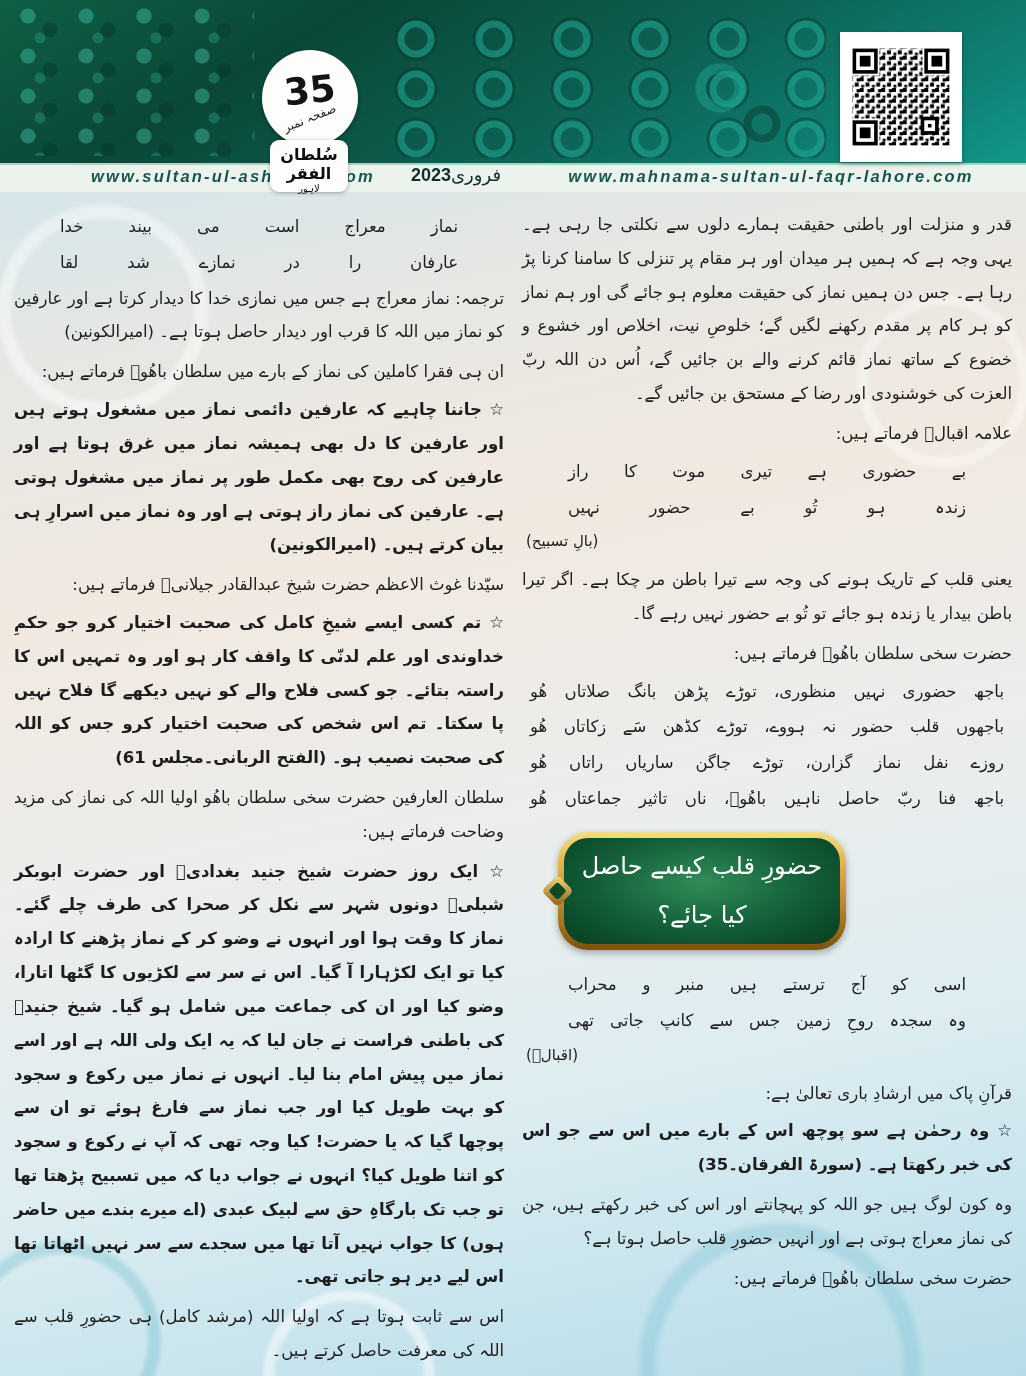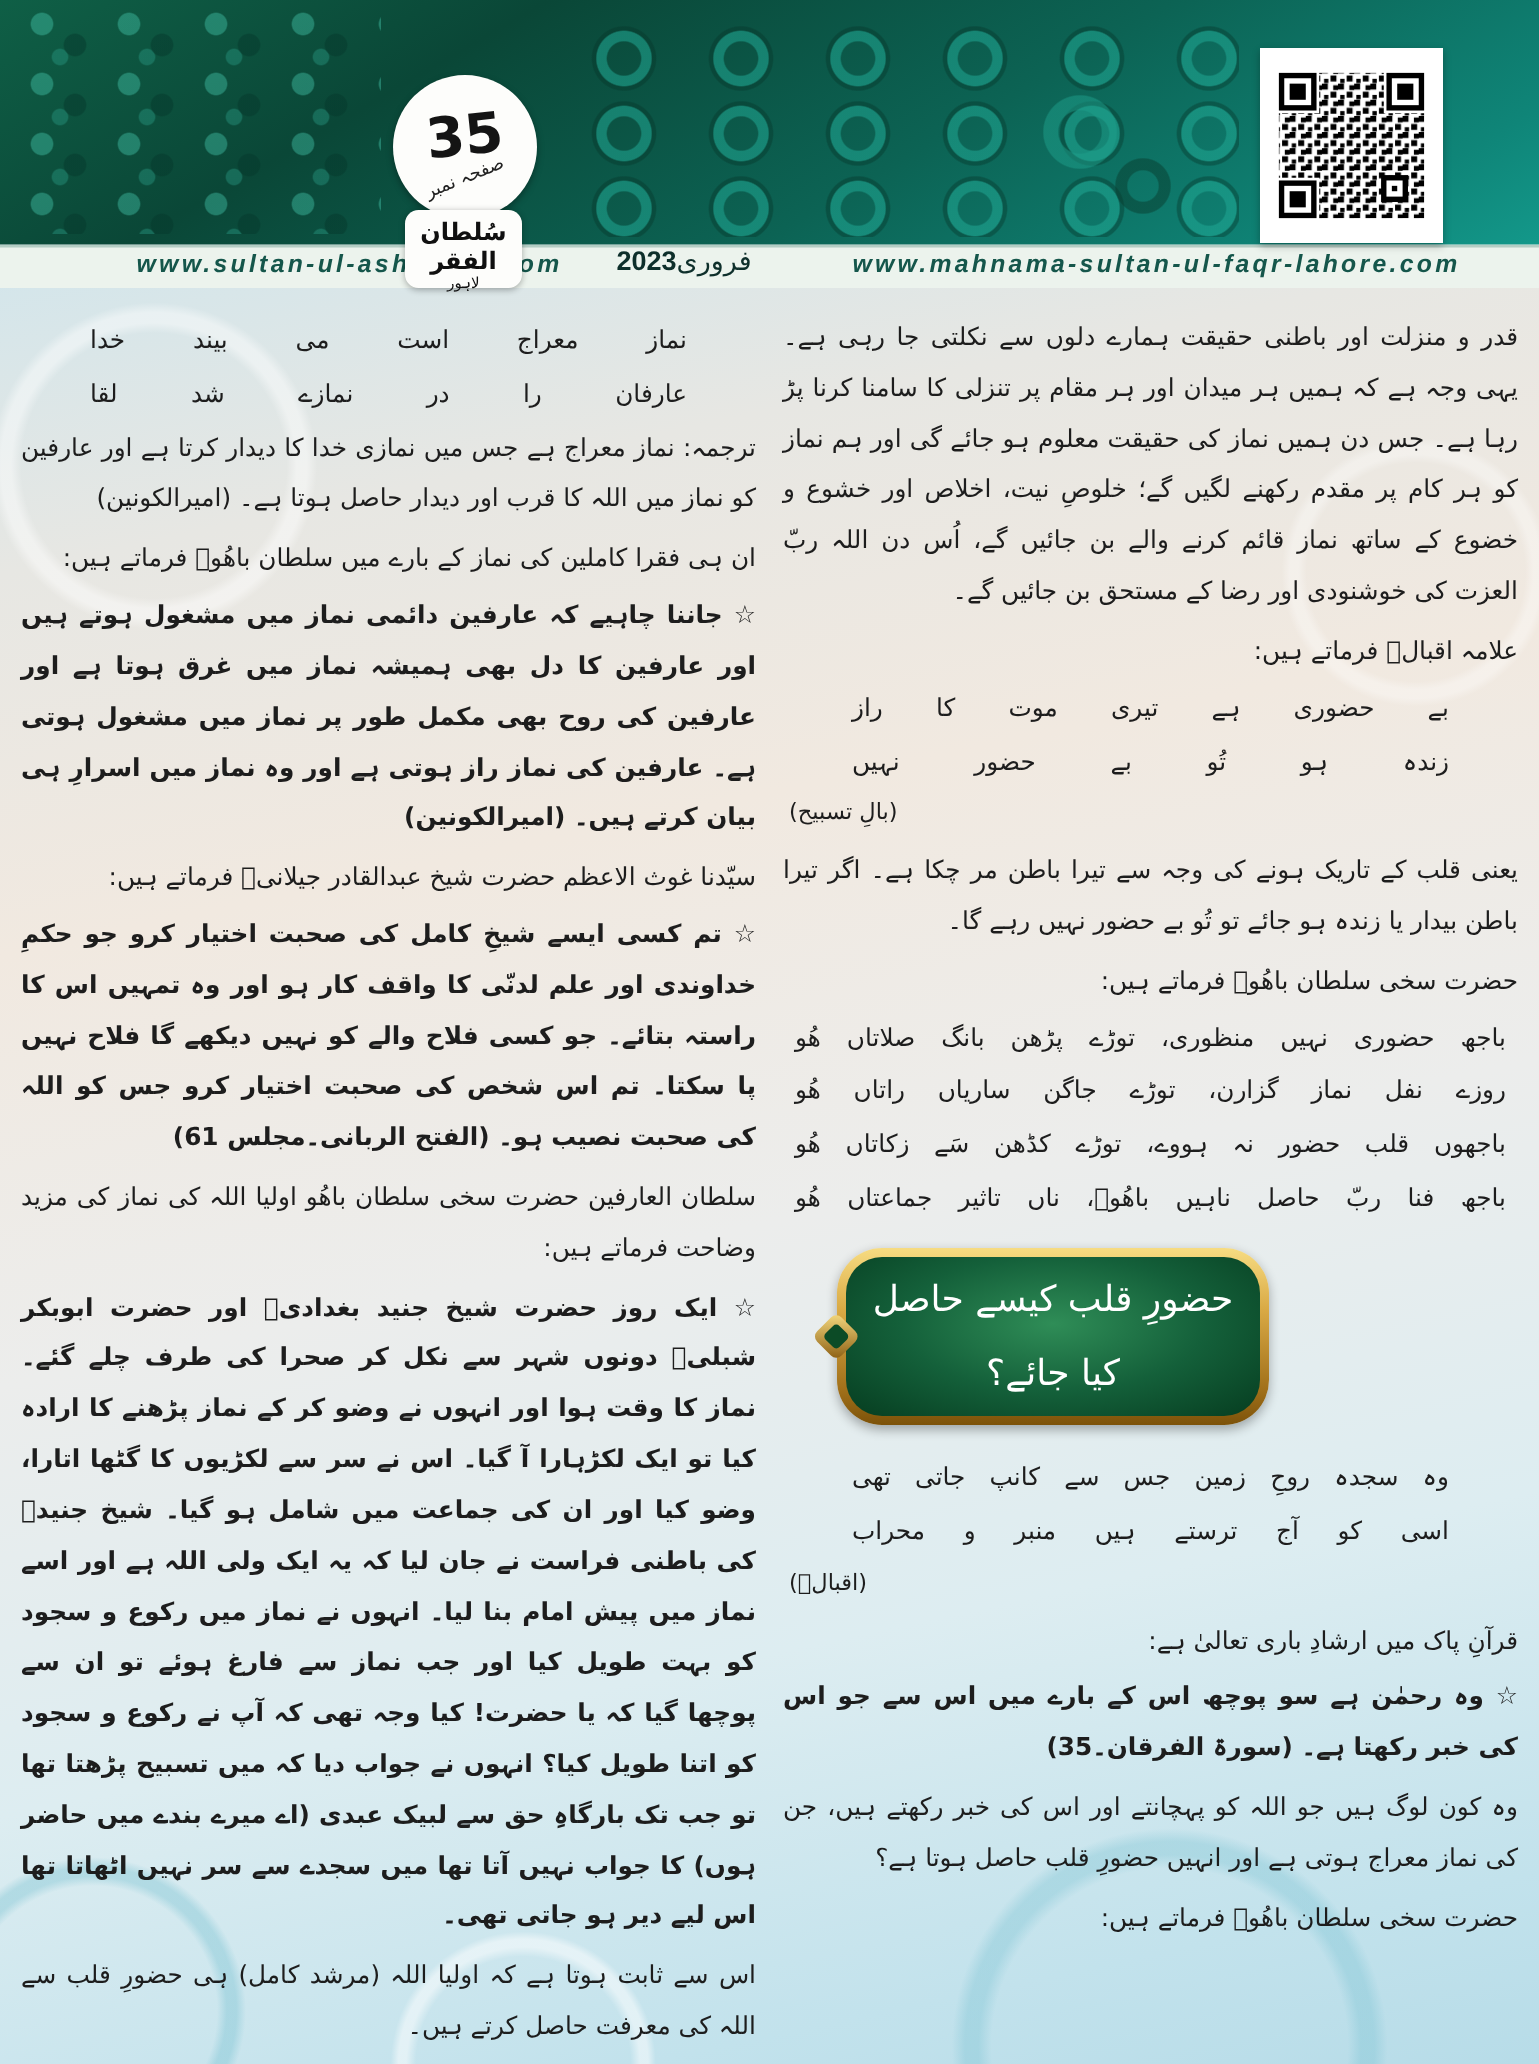--- a/index.html
+++ b/index.html
@@ -144,33 +144,33 @@
 
     <section class="col">
       <p class="para">قدر و منزلت اور باطنی حقیقت ہمارے دلوں سے نکلتی جا رہی ہے۔ یہی وجہ ہے کہ ہمیں ہر میدان اور ہر مقام پر تنزلی کا سامنا کرنا پڑ رہا ہے۔ جس دن ہمیں نماز کی حقیقت معلوم ہو جائے گی اور ہم نماز کو ہر کام پر مقدم رکھنے لگیں گے؛ خلوصِ نیت، اخلاص اور خشوع و خضوع کے ساتھ نماز قائم کرنے والے بن جائیں گے، اُس دن اللہ ربّ العزت کی خوشنودی اور رضا کے مستحق بن جائیں گے۔</p>
       <p class="label">علامہ اقبالؒ فرماتے ہیں:</p>
       <p class="verse">بے حضوری ہے تیری موت کا راز</p>
       <p class="verse">زندہ ہو تُو بے حضور نہیں</p>
       <p class="attrib">(بالِ تسبیح)</p>
       <p class="para">یعنی قلب کے تاریک ہونے کی وجہ سے تیرا باطن مر چکا ہے۔ اگر تیرا باطن بیدار یا زندہ ہو جائے تو تُو بے حضور نہیں رہے گا۔</p>
       <p class="label">حضرت سخی سلطان باھُوؒ فرماتے ہیں:</p>
       <p class="verse full">باجھ حضوری نہیں منظوری، توڑے پڑھن بانگ صلاتاں ھُو</p>
+      <p class="verse full">باجھوں قلب حضور نہ ہووے، توڑے کڈھن سَے زکاتاں ھُو</p>
       <p class="verse full">روزے نفل نماز گزارن، توڑے جاگن ساریاں راتاں ھُو</p>
-      <p class="verse full">باجھوں قلب حضور نہ ہووے، توڑے کڈھن سَے زکاتاں ھُو</p>
       <p class="verse full">باجھ فنا ربّ حاصل ناہیں باھُوؒ، ناں تاثیر جماعتاں ھُو</p>
 
       <div class="banner">
         <span class="banner-tip"></span>
         <div class="banner-inner">
           <span class="banner-text">حضورِ قلب کیسے حاصل کیا جائے؟</span>
         </div>
       </div>
 
+      <p class="verse">اسی کو آج ترستے ہیں منبر و محراب</p>
       <p class="verse">وہ سجدہ روحِ زمین جس سے کانپ جاتی تھی</p>
-      <p class="verse">اسی کو آج ترستے ہیں منبر و محراب</p>
       <p class="attrib">(اقبالؒ)</p>
       <p class="label">قرآنِ پاک میں ارشادِ باری تعالیٰ ہے:</p>
       <p class="star-para">☆  وہ رحمٰن ہے سو پوچھ اس کے بارے میں اس سے جو اس کی خبر رکھتا ہے۔ (سورۃ الفرقان۔35)</p>
       <p class="para">وہ کون لوگ ہیں جو اللہ کو پہچانتے اور اس کی خبر رکھتے ہیں، جن کی نماز معراج ہوتی ہے اور انہیں حضورِ قلب حاصل ہوتا ہے؟</p>
       <p class="label">حضرت سخی سلطان باھُوؒ فرماتے ہیں:</p>
     </section>
 
     <section class="col">
       <p class="verse">نماز معراج است می بیند خدا</p>
       <p class="verse">عارفان را در نمازے شد لقا</p>

